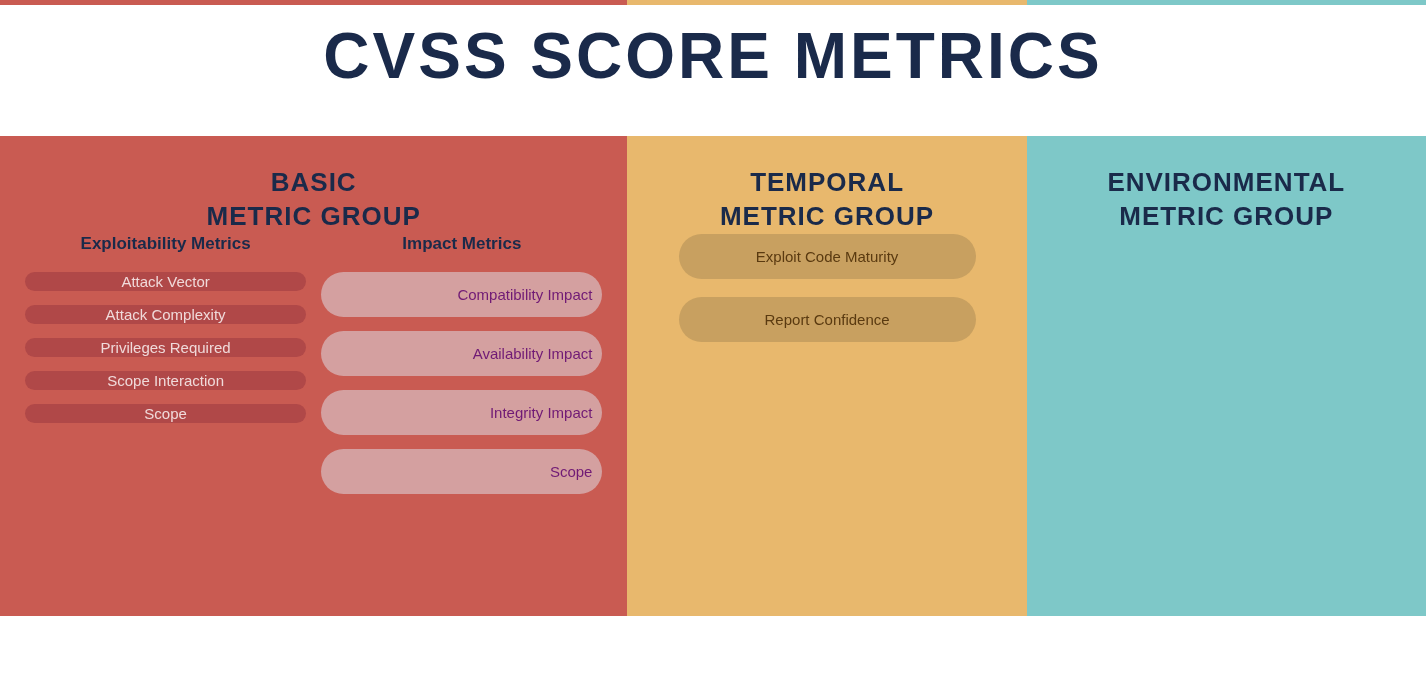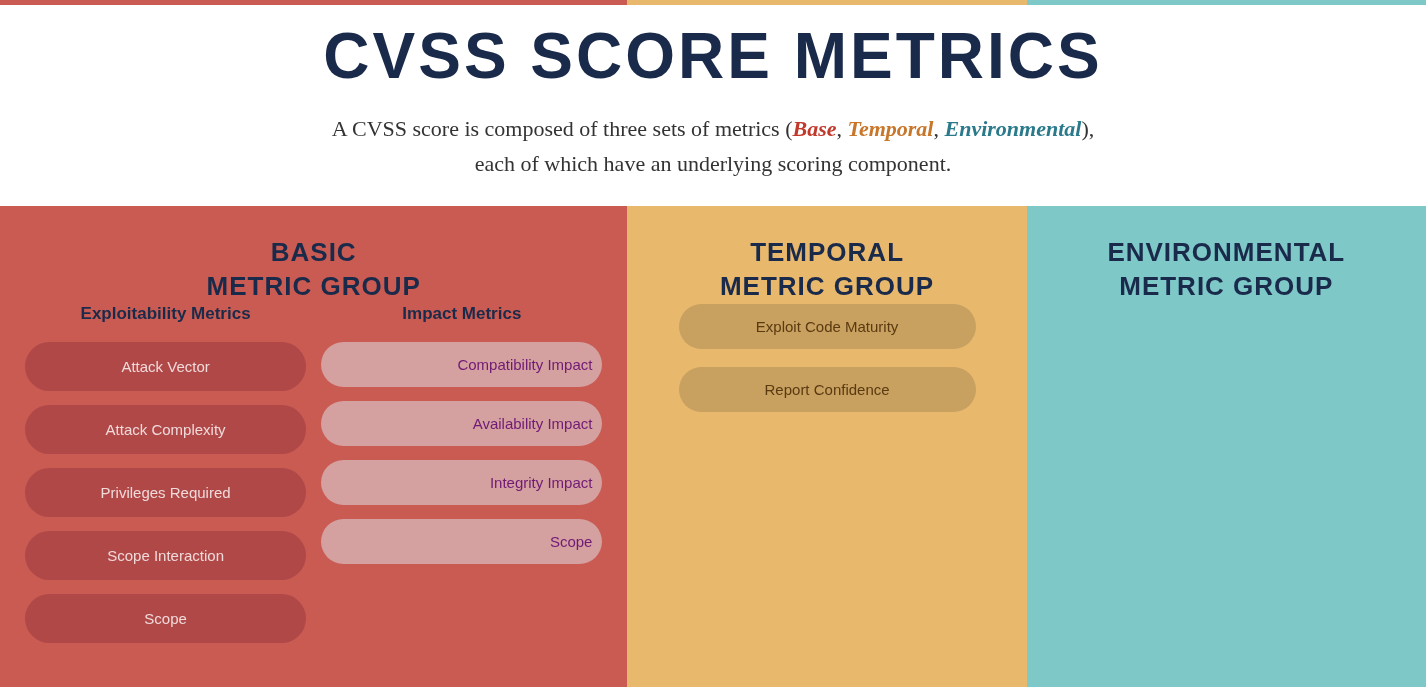--- a/index.html
+++ b/index.html
@@ -104,21 +104,21 @@
       margin-bottom: 18px;
       text-align: center;
       font-family: 'Arial', sans-serif;
     }
 
     
     .pill-basic {
       background: #b04848;
       color: #f0dada;
       border-radius: 50px;
-      padding: 16px 10px;
+      padding: 1px 10px;
       width: 100%;
       text-align: center;
       font-size: 15px;
       margin-bottom: 14px;
       font-family: 'Arial', sans-serif;
     }
 
     .pill-basic-impact {
       background: #d4a0a0;
       color: #701a75;
@@ -178,24 +178,20 @@
       width: 100%;
     }
   </style>
 </head>
 <body>
 
 <div class="top-bar"></div>
 
 <div class="header-section">
   <h1 class="main-title">CVSS SCORE METRICS</h1>
-  <p class="subtitle">
-    <span>A CVSS score is composed of three sets of metrics (</span><span class="base">Base</span><span>, </span><span class="temporal">Temporal</span><span>, </span><span class="environmental">Environmental</span><span>),</span><br>
-    <span>each of which have an underlying scoring component.</span>
-  </p>
 </div>
 
 <div class="columns-container">
 
   <div class="col-basic">
     <div class="col-title">
       <span>BASIC</span><br>
       <span>METRIC GROUP</span>
     </div>
     <div class="basic-inner">

